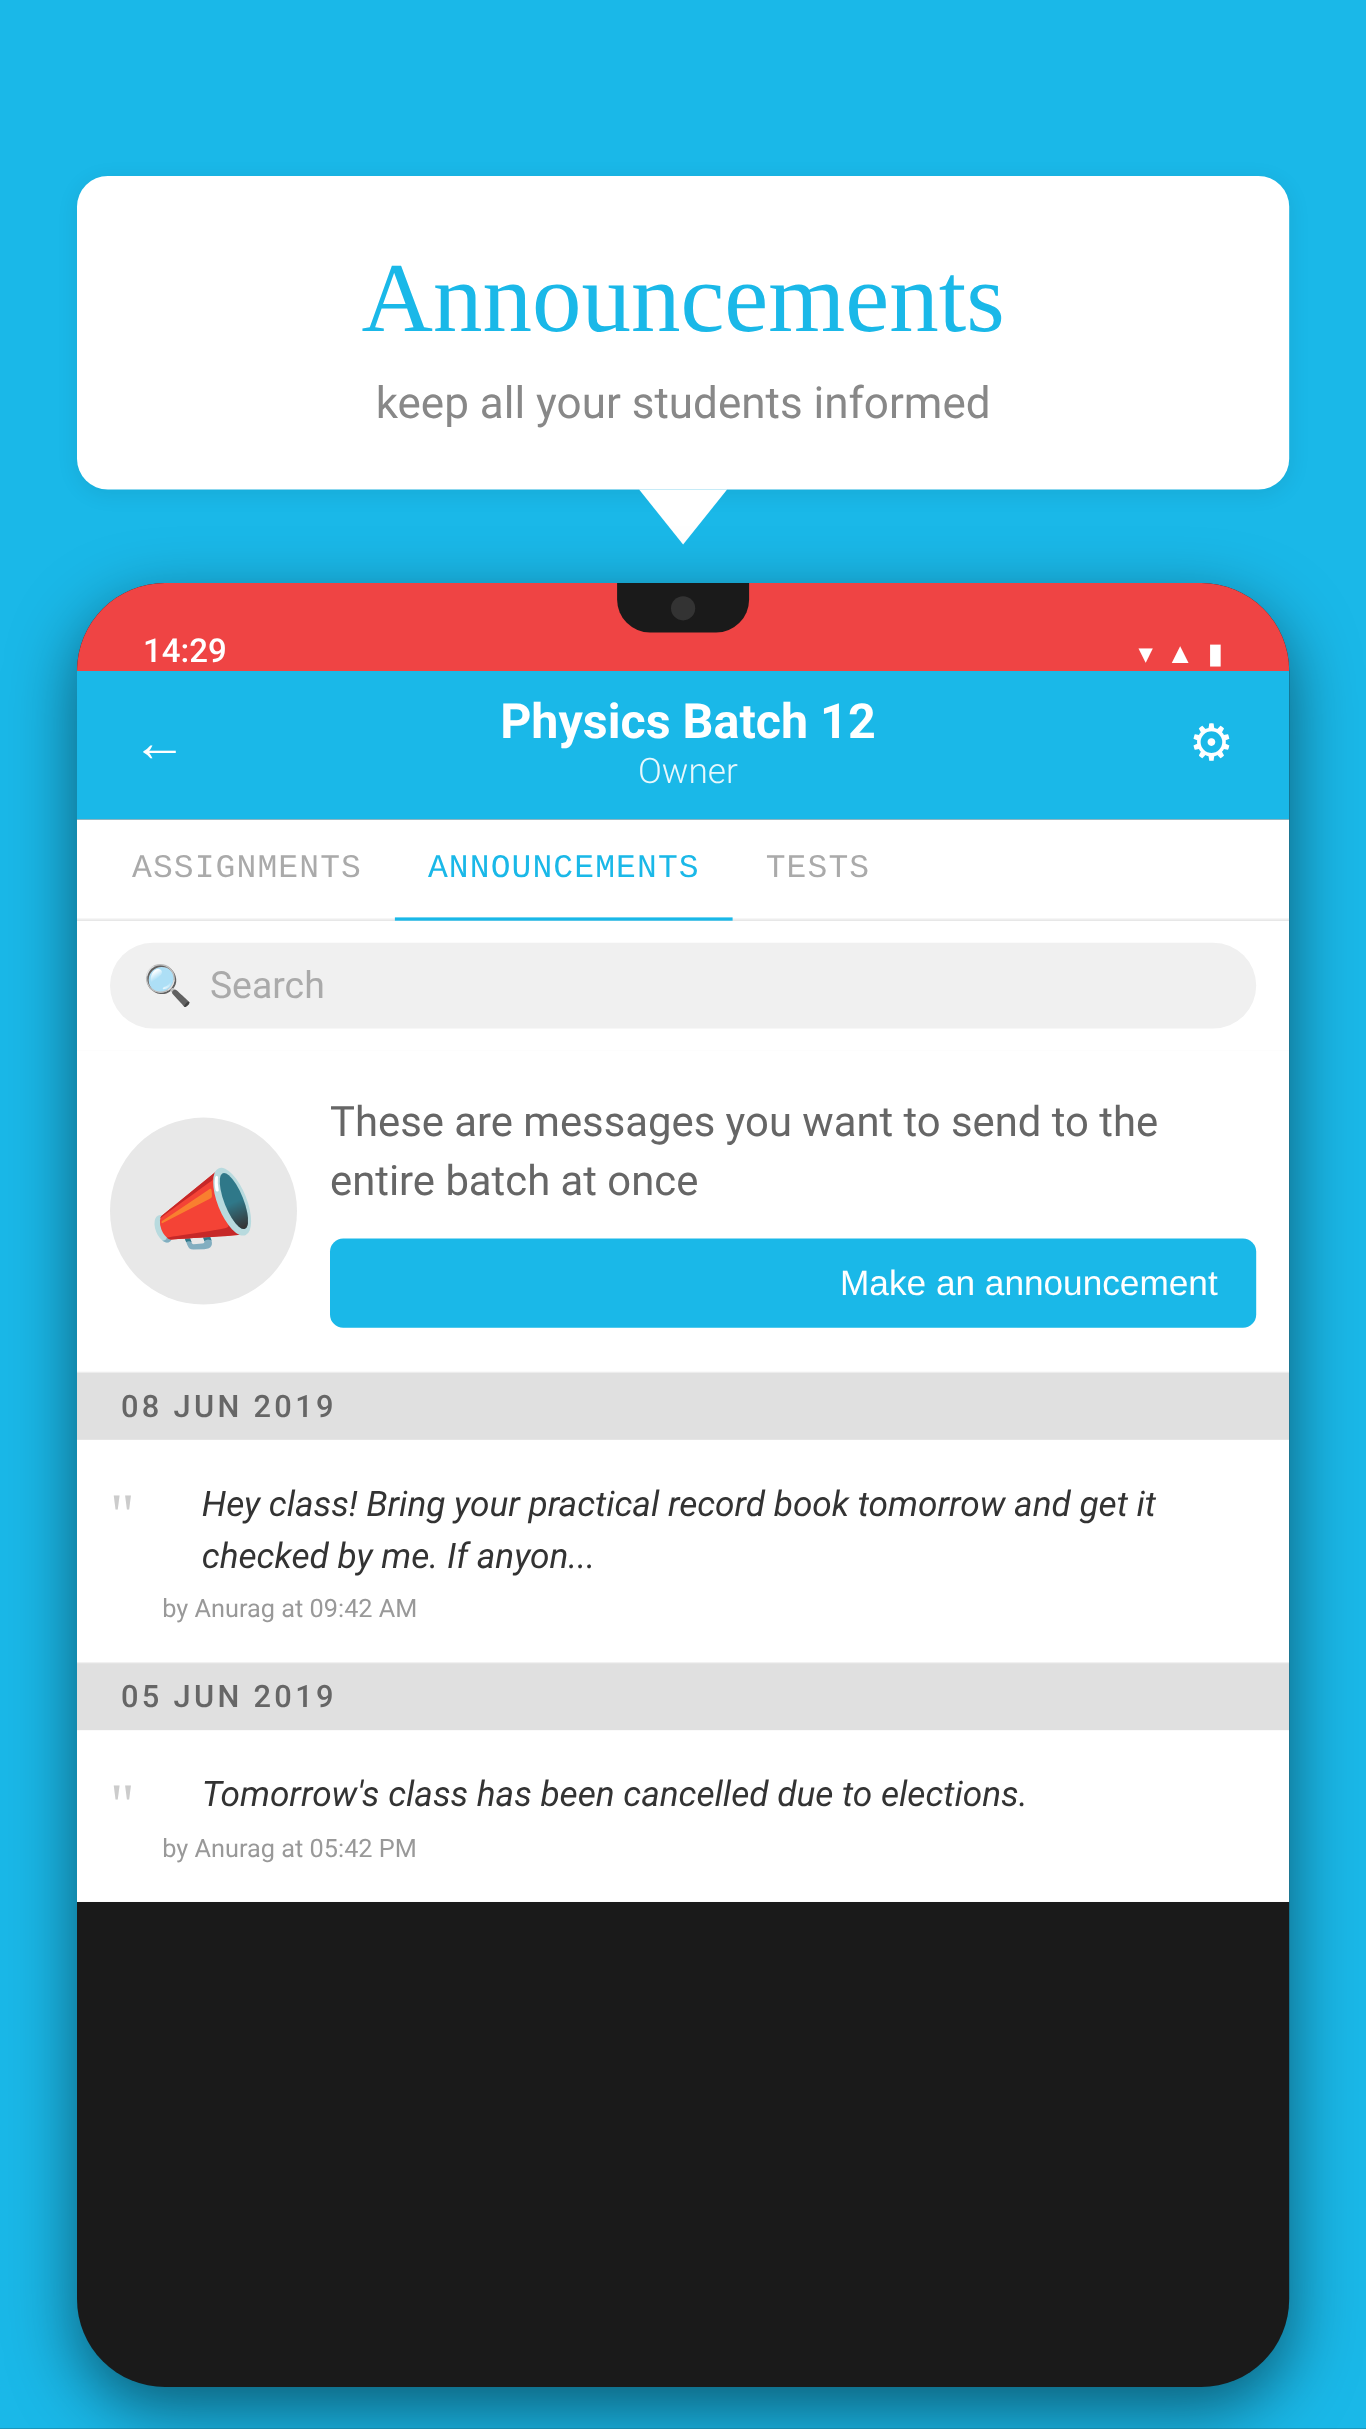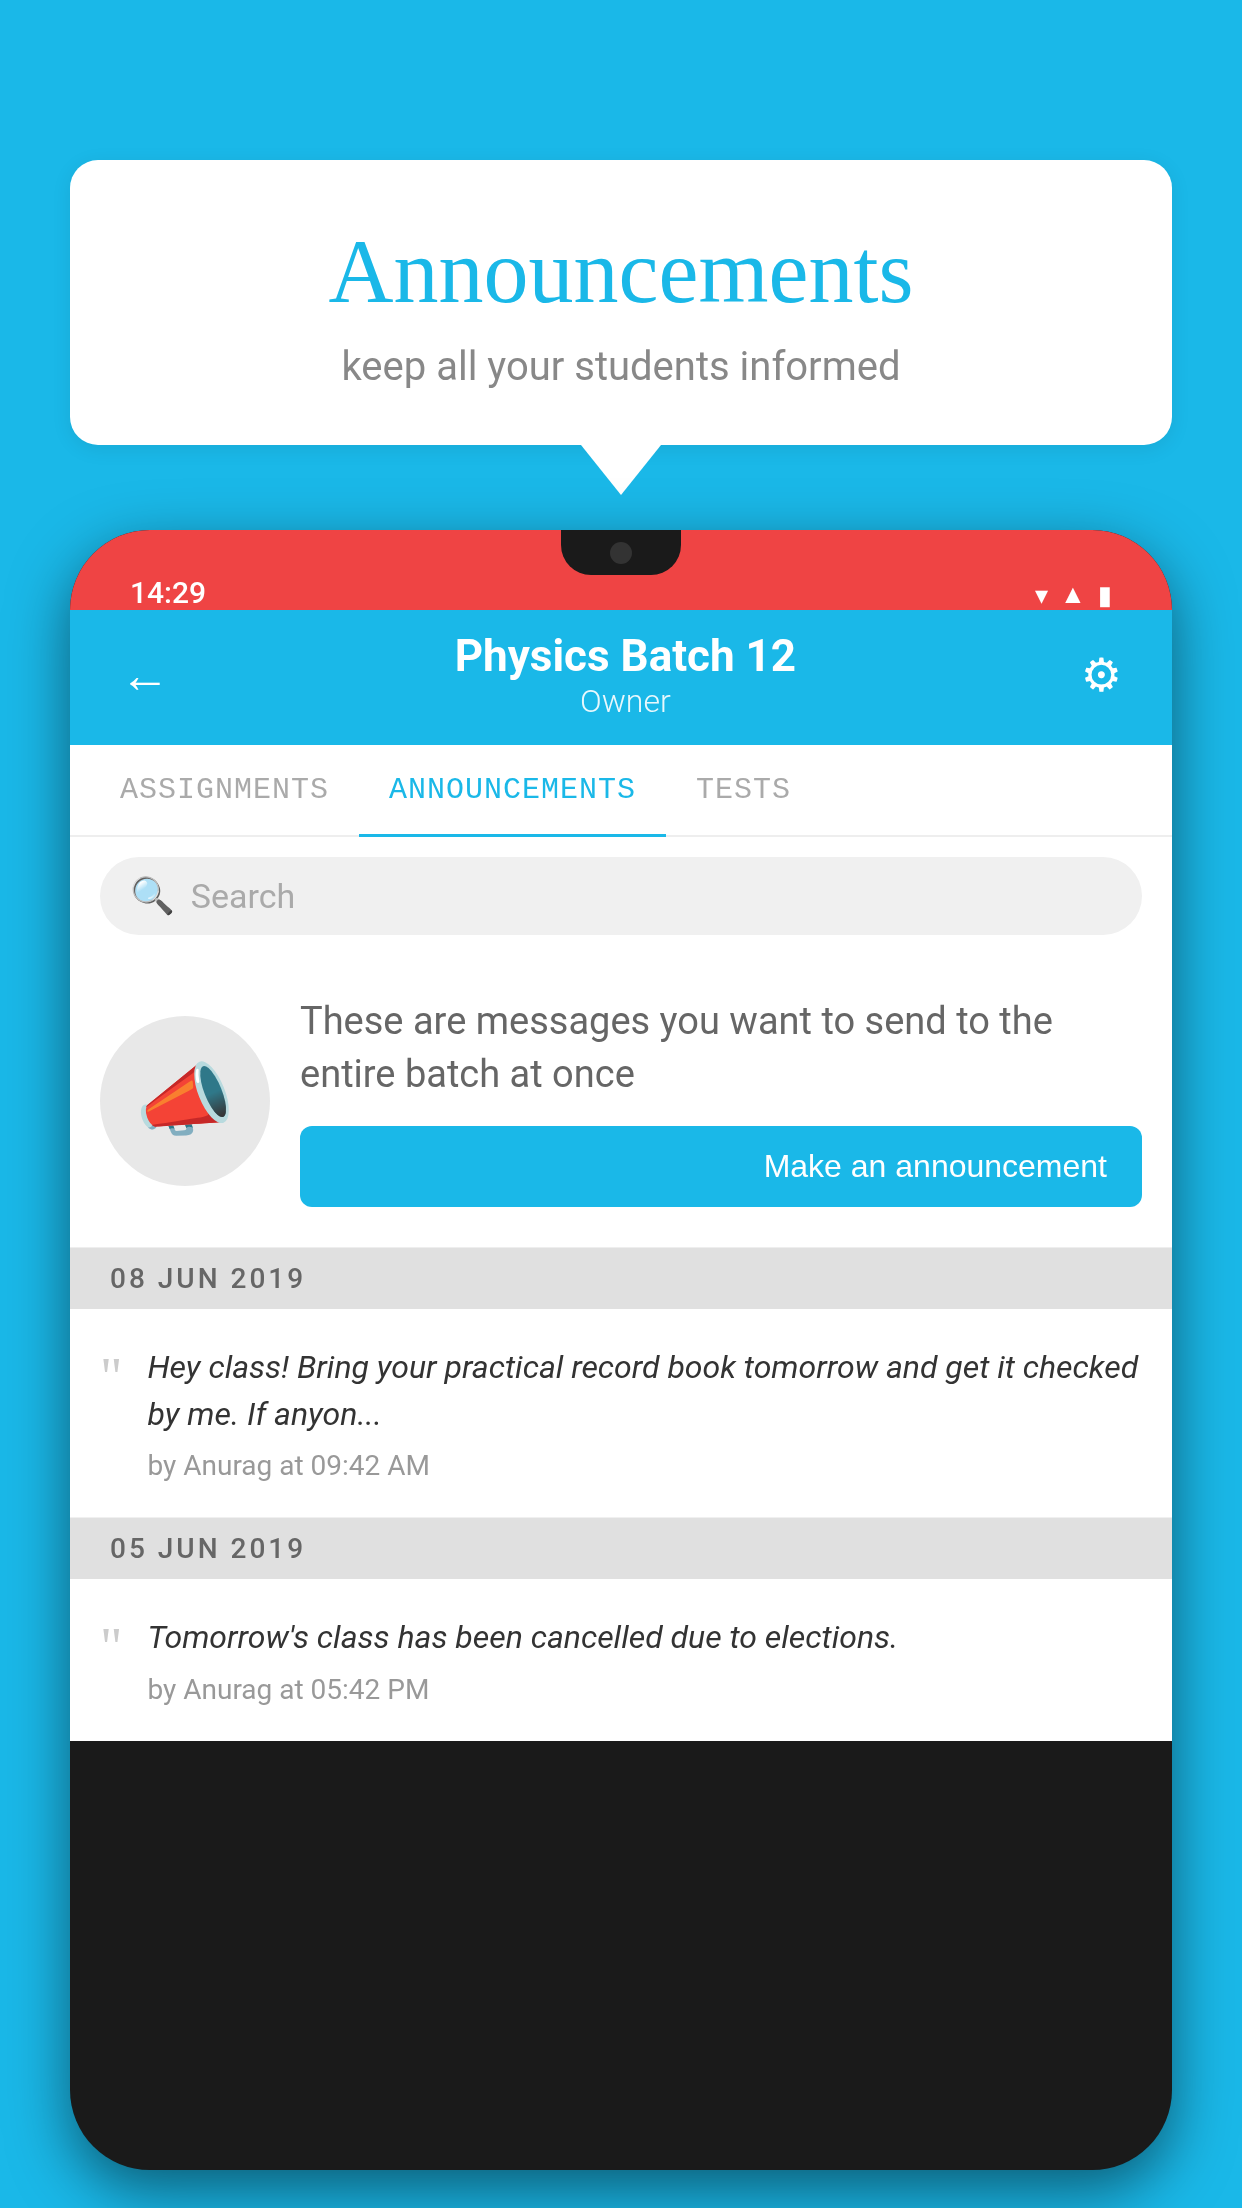--- a/index.html
+++ b/index.html
@@ -313,24 +313,25 @@
       font-family: Georgia, serif;
       line-height: 1;
     }
 
     .announcement-text {
       font-size: 32px;
       color: #333;
       font-style: italic;
       line-height: 1.45;
       margin-bottom: 12px;
+      margin-left: 36px;
     }
 
     .announcement-meta {
-      font-size: 28px;
+      font-size: 23px;
       color: #999;
     }
 
     
     .announcement-item-last {
       background: white;
       padding: 35px 30px;
       display: flex;
       align-items: flex-start;
       gap: 25px;

